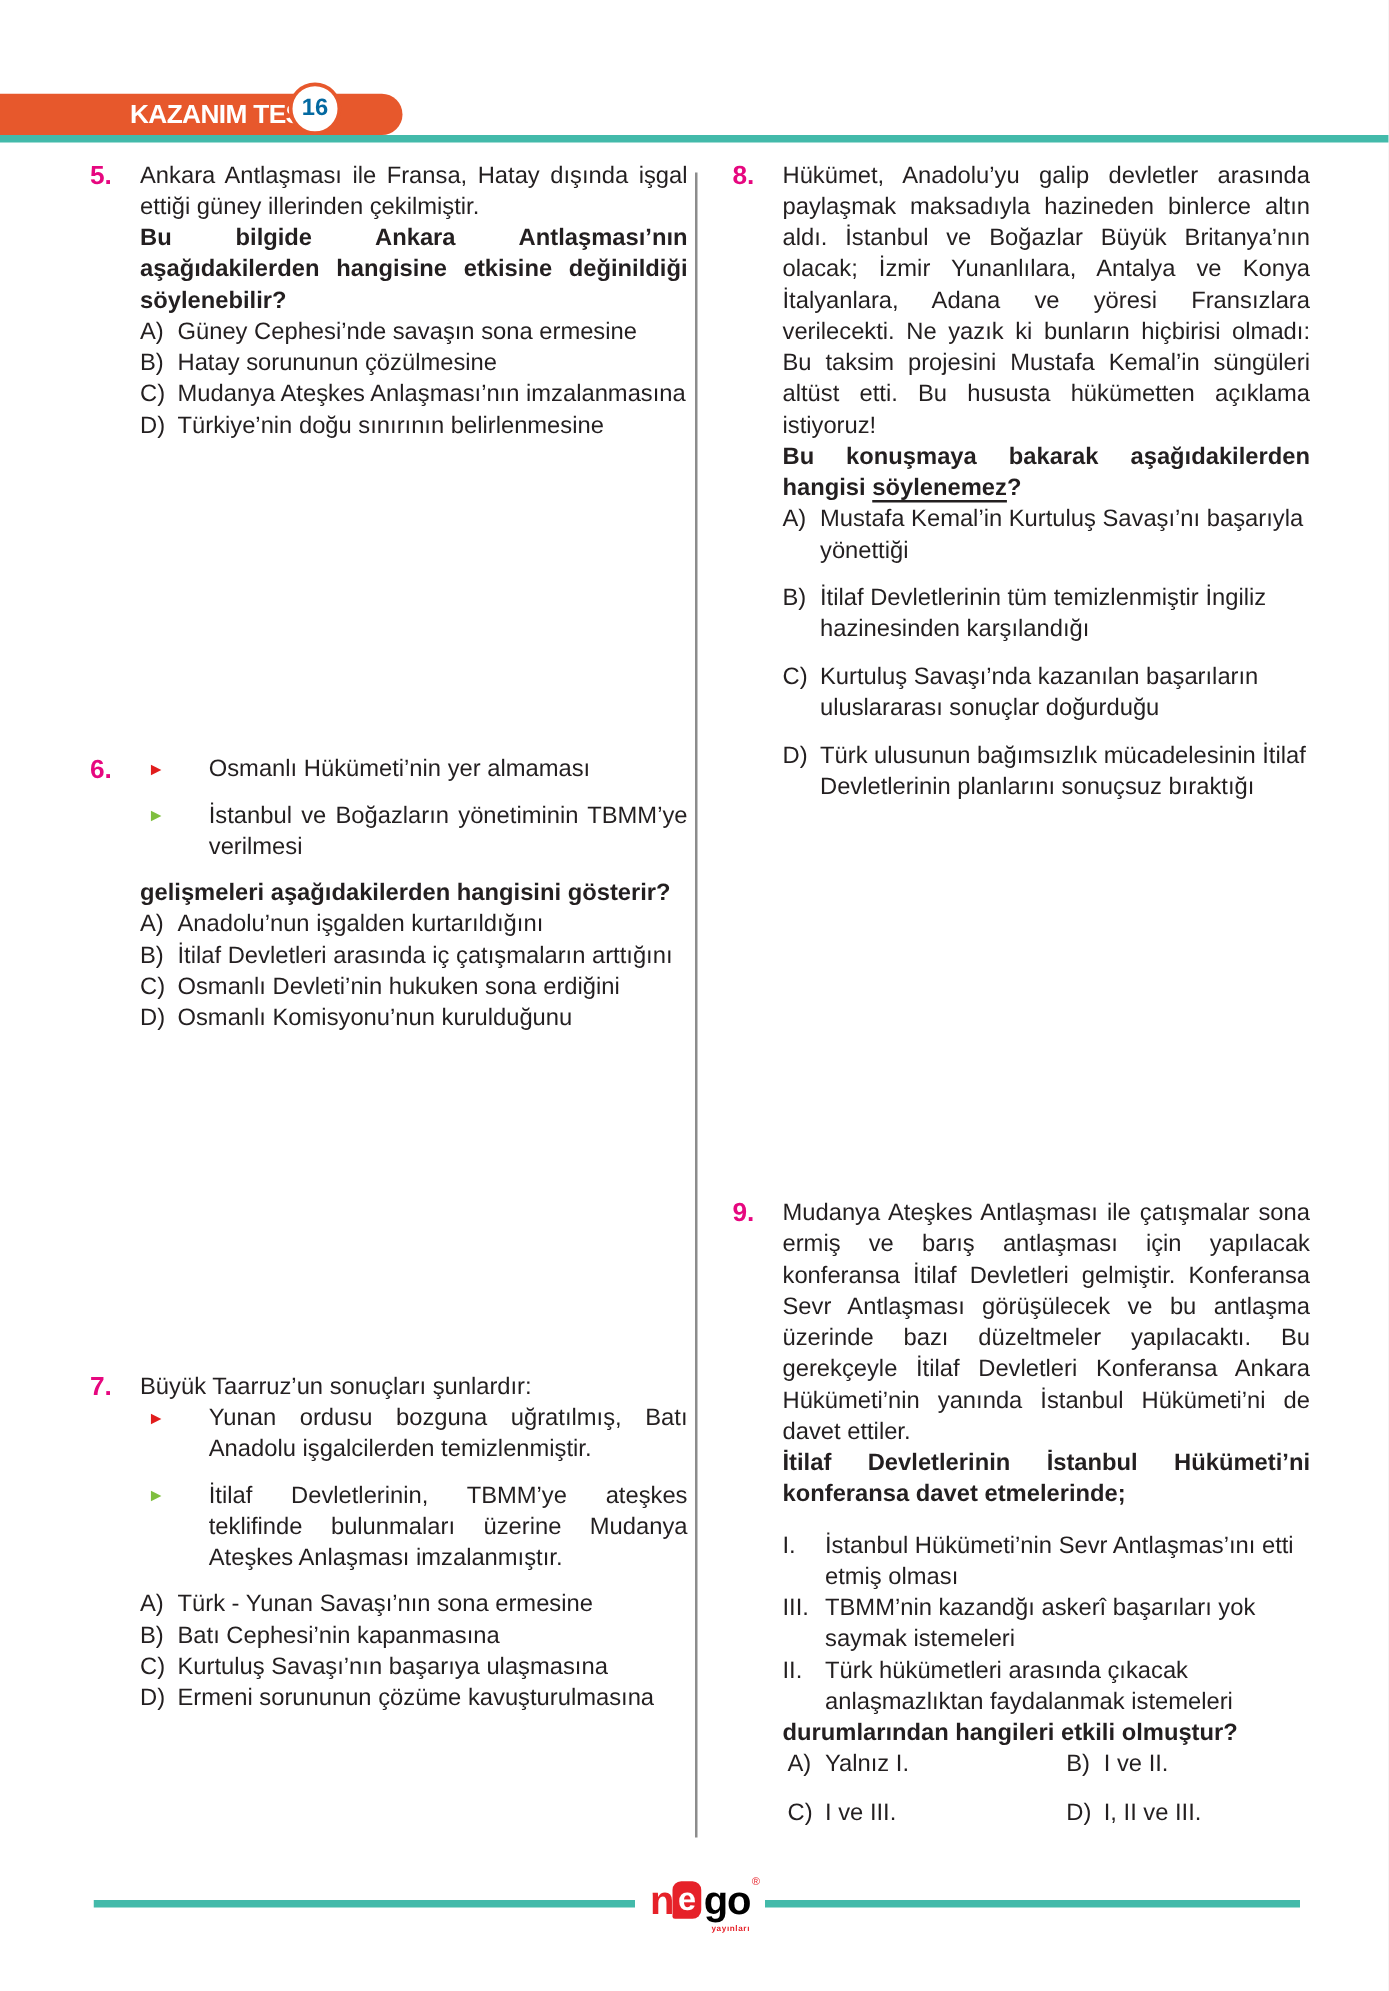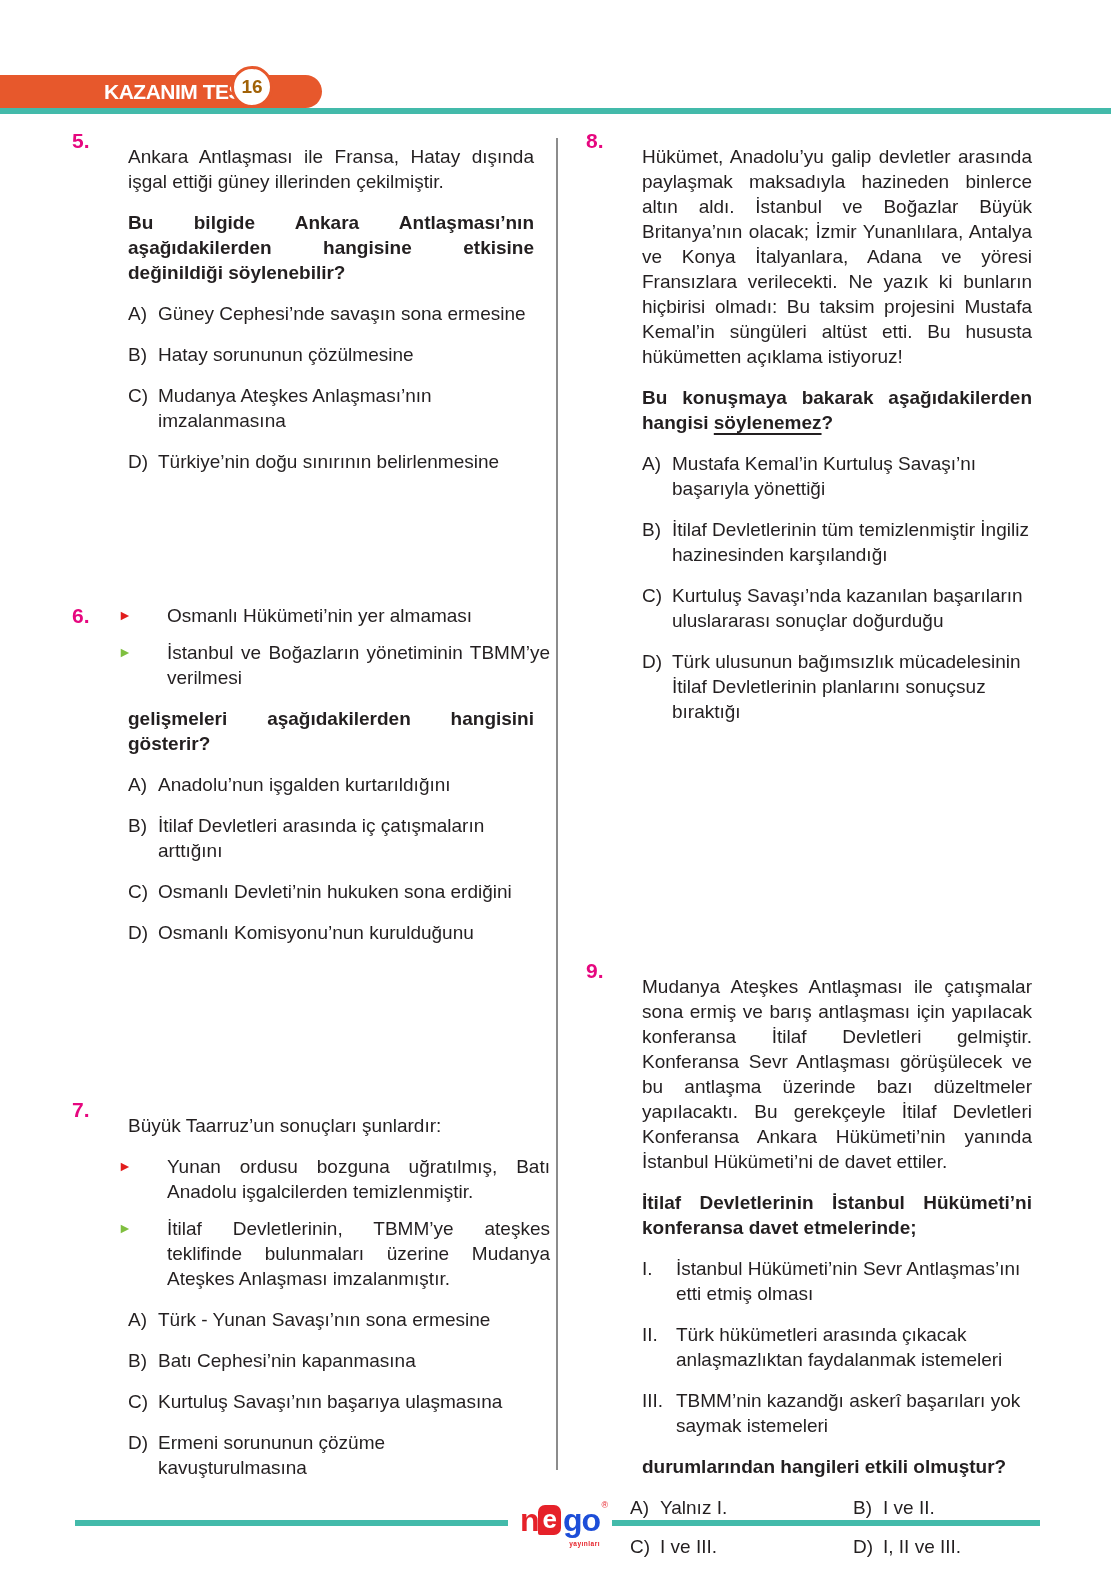--- a/index.html
+++ b/index.html
@@ -23,37 +23,37 @@
     position:absolute;left:104px;top:0;
     height:33px;line-height:33px;
     color:#ffffff;font-weight:bold;font-size:21px;
     letter-spacing:-0.5px;white-space:nowrap;
   }
   .test-circle{
     position:absolute;left:231px;top:66px;
     width:36px;height:36px;border-radius:50%;
     background:#ffffff;border:3px solid #E7582C;
     display:flex;align-items:center;justify-content:center;
-    font-weight:bold;font-size:19px;color:#a16207;
+    font-weight:bold;font-size:19px;color:#0369a1;
     z-index:3;
   }
   .topline{
     position:absolute;left:0;top:108px;
     width:1111px;height:6px;background:#43BAAA;
   }
   
   .divider{
     position:absolute;left:556px;top:138px;
     width:2px;height:1332px;background:#8C8C8C;
   }
   
   .question{position:absolute;display:flex;font-size:19px;line-height:25px;}
   .qnum{flex:none;width:40px;font-weight:bold;font-size:21px;color:#E6077F;}
   .qbody{flex:1;text-align:justify;}
-  .qbody p{margin:16px;}
+  .qbody p{margin:0;}
   .intro{margin-bottom:14px;}
   .para{margin-bottom:14px;}
   .stem{font-weight:bold;margin:16px 0 24px;}
   .stem .u{text-decoration:underline;text-underline-offset:4px;text-decoration-thickness:2px;}
   .bullet{display:flex;margin:0 0 12px 6px;text-align:justify;}
   .bullet .arrow{flex:none;width:26px;font-size:14px;line-height:25px;}
   .bullet .arrow.red{color:#E11D1D;}
   .bullet .arrow.green{color:#7FBF3F;}
   .bullet .btext{flex:1;margin-left:23px;}
   .option{display:flex;margin:0 0 10px 4px;text-align:left;}
@@ -77,21 +77,21 @@
     display:flex;align-items:center;justify-content:center;
     z-index:2;
   }
   .logo-inner{position:relative;display:flex;align-items:center;}
   .logo-n{color:#E62129;font-weight:800;font-size:32px;letter-spacing:-1px;}
   .logo-e{
     background:#E62129;color:#ffffff;font-weight:800;font-size:26px;
     border-radius:7px 7px 7px 2px;padding:2px 4px 4px 4px;margin:0 2px 0 0;
     line-height:24px;
   }
-  .logo-go{color:#1d4ed8;font-weight:800;font-size:32px;letter-spacing:-1px;position:relative;}
+  .logo-go{color:#000000;font-weight:800;font-size:32px;letter-spacing:-1px;position:relative;}
   .logo-reg{color:#E62129;font-size:9px;position:absolute;top:-2px;right:-8px;}
   .logo-sub{
     position:absolute;right:0;bottom:-8px;
     color:#E62129;font-size:6.5px;font-weight:bold;letter-spacing:0.5px;
   }
   
   #q5{left:72px;top:128px;width:478px;}
   #q6{left:72px;top:603px;width:478px;}
   #q7{left:72px;top:1097px;width:478px;}
   #q8{left:586px;top:128px;width:462px;}
@@ -234,26 +234,26 @@
     <div class="qnum">9.</div>
     <div class="qbody">
       <p class="para">Mudanya Ateşkes Antlaşması ile çatışmalar sona ermiş ve barış antlaşması için yapılacak konferansa İtilaf Devletleri gelmiştir. Konferansa Sevr Antlaşması görüşülecek ve bu antlaşma üzerinde bazı düzeltmeler yapılacaktı. Bu gerekçeyle İtilaf Devletleri Konferansa Ankara Hükümeti’nin yanında İstanbul Hükümeti’ni de davet ettiler.</p>
       <p class="stem" style="margin-bottom:16px;">İtilaf Devletlerinin İstanbul Hükümeti’ni konferansa davet etmelerinde;</p>
       <div>
         <p class="roman">
             <span class="rlabel">I.</span>
             <span class="rtext">İstanbul Hükümeti’nin Sevr Antlaşmas’ını etti etmiş olması</span>
           </p>
         <p class="roman">
+            <span class="rlabel">III.</span>
+            <span class="rtext">TBMM’nin kazandğı askerî başarıları yok saymak istemeleri</span>
+          </p>
+        <p class="roman">
             <span class="rlabel">II.</span>
             <span class="rtext">Türk hükümetleri arasında çıkacak anlaşmazlıktan faydalanmak istemeleri</span>
-          </p>
-        <p class="roman">
-            <span class="rlabel">III.</span>
-            <span class="rtext">TBMM’nin kazandğı askerî başarıları yok saymak istemeleri</span>
           </p>
       </div>
       <p class="closing">durumlarından hangileri etkili olmuştur?</p>
       <div class="opt-grid">
         <p class="option">
             <span class="olabel">A)</span>
             <span class="otext">Yalnız I.</span>
           </p>
         <p class="option">
             <span class="olabel">B)</span>

